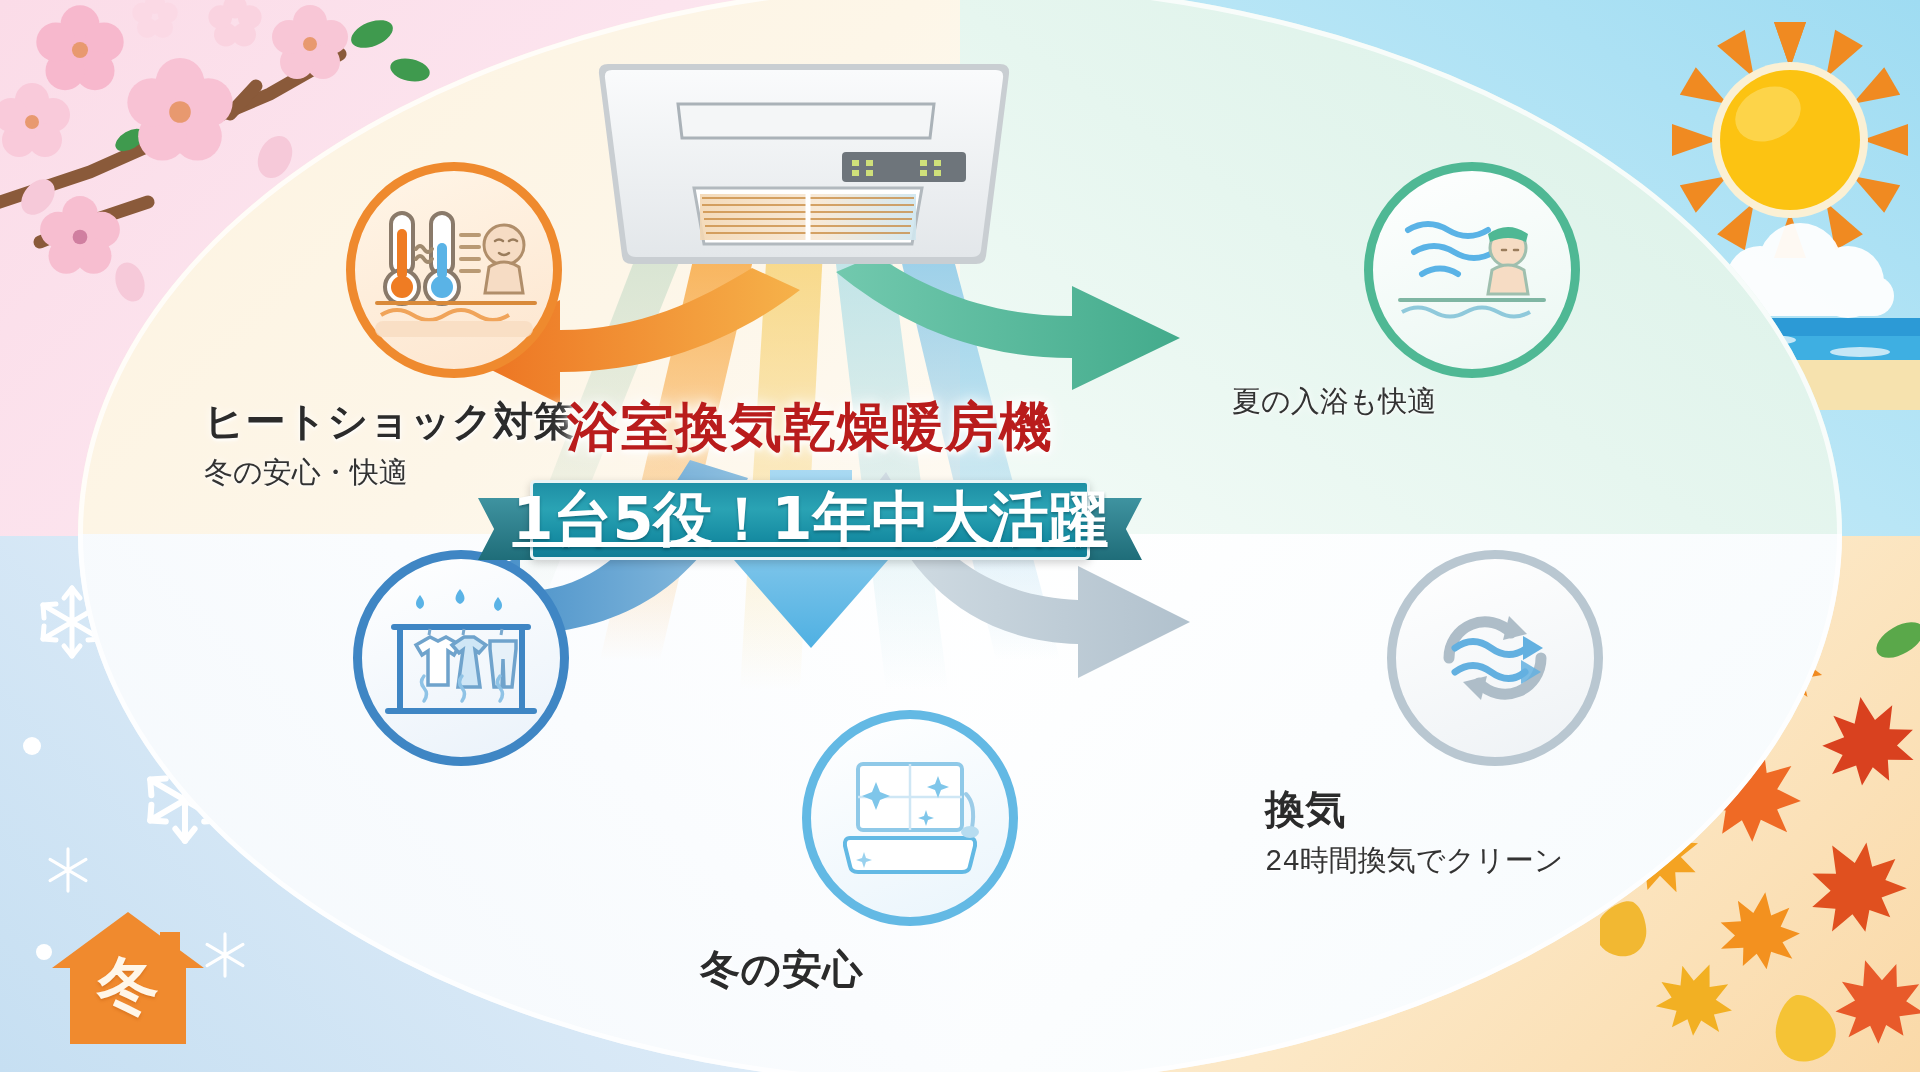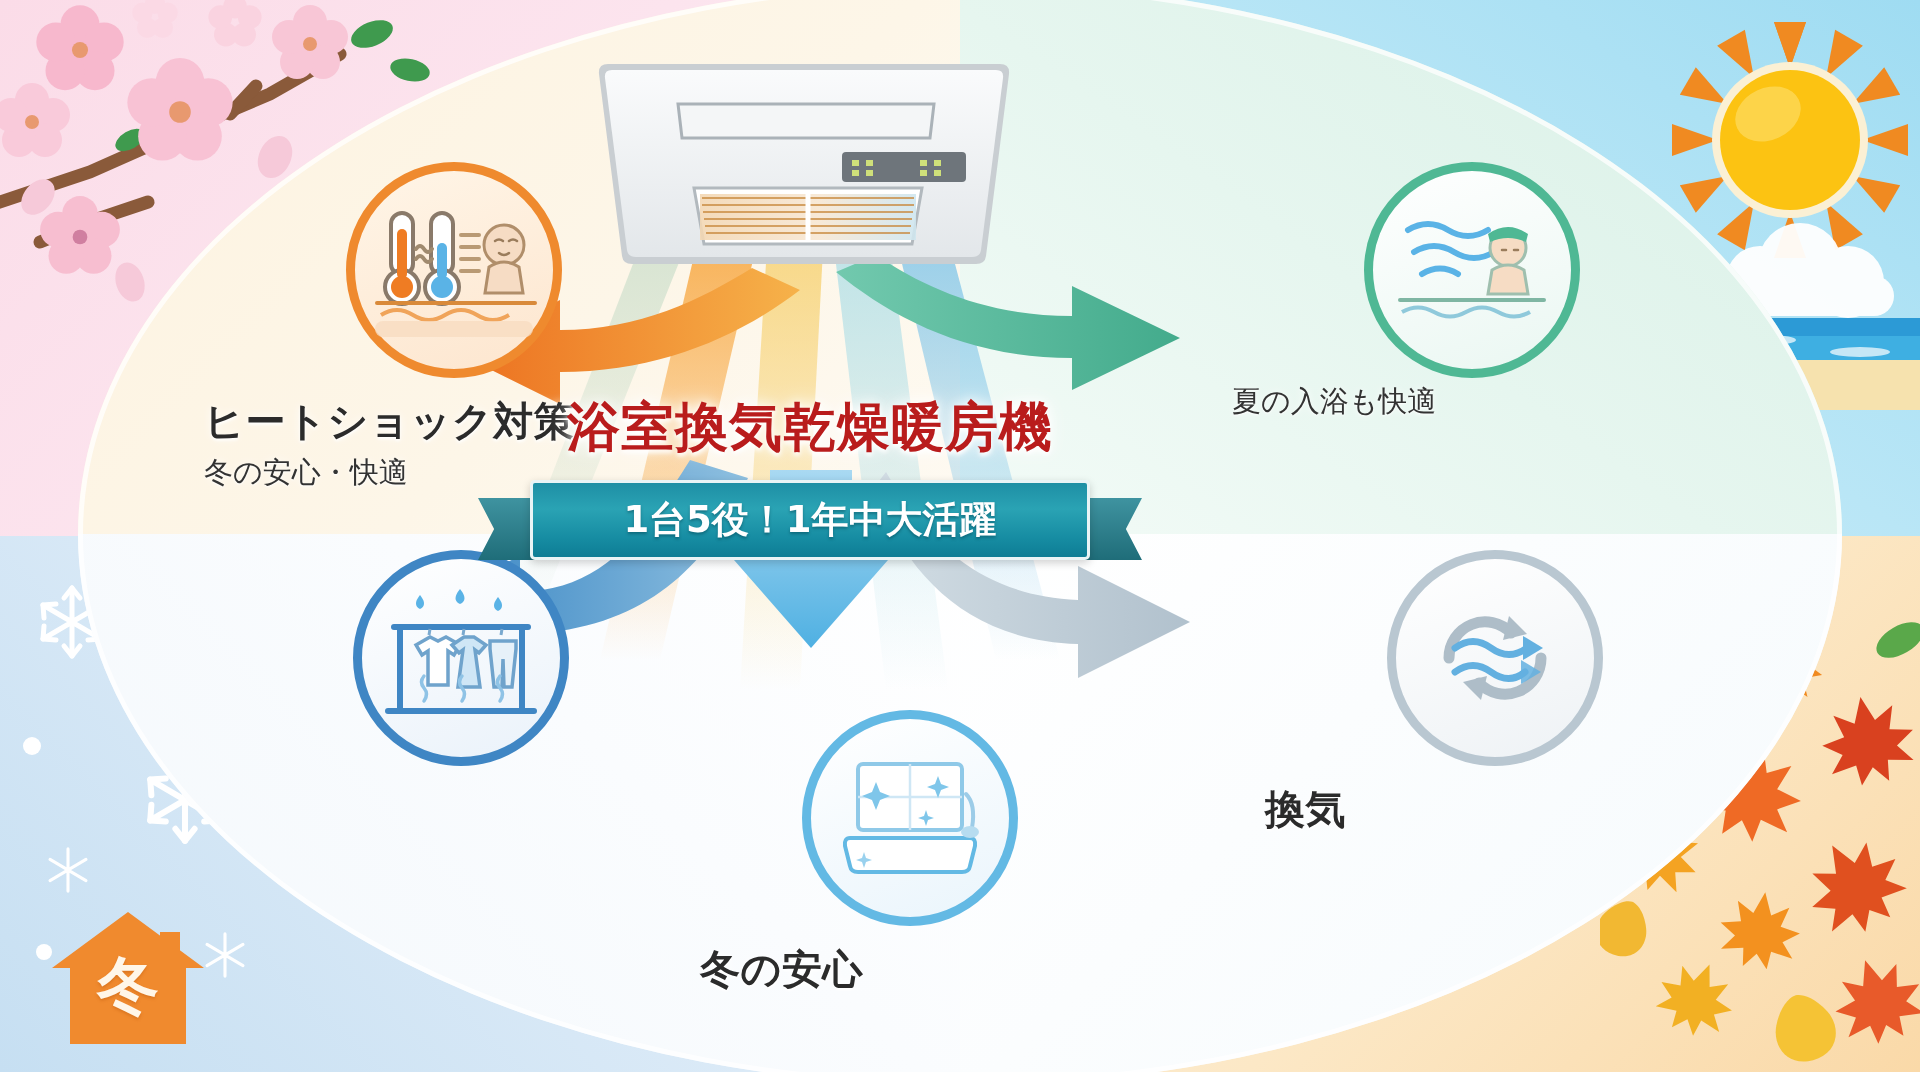--- a/index.html
+++ b/index.html
@@ -87,22 +87,22 @@
   #ribbon-tail-l { left:-52px; clip-path:polygon(0 0,100% 0,100% 100%,0 100%,26% 50%); background:linear-gradient(180deg,#3f93a0,#1f6d79); }
   #ribbon-tail-r { right:-52px; clip-path:polygon(0 0,100% 0,74% 50%,100% 100%,0 100%); background:linear-gradient(180deg,#3f93a0,#1f6d79); }
   #ribbon {
     position:relative; height:80px; border-radius:5px;
     background:linear-gradient(180deg,#1e8fa5 0%,#2aa3b4 35%,#168ca2 75%,#0e7d95 100%);
     border:3px solid #e9f4f6;
     box-shadow:0 3px 8px rgba(0,0,0,.18);
     display:flex; align-items:center; justify-content:center;
   }
   #ribbon-text {
-    font-size:37px; font-weight:800; color:#ffffff; letter-spacing:0px;
-    white-space:nowrap; text-shadow:0 2px 3px rgba(0,60,75,.45);
+    font-size:59px; font-weight:800; color:#ffffff; letter-spacing:0px;
+    white-space:nowrap; text-shadow:0 2px 3px rgba(0,60,75,.45);text-decoration:underline;
   }
 
   
   #winter-badge { position:absolute; left:44px; top:906px; width:168px; height:144px; }
   #winter-badge .kanji {
     position:absolute; left:0; top:38px; width:168px; text-align:center;
     font-size:62px; font-weight:800; color:#fff6e8;
     text-shadow:0 2px 3px rgba(180,80,10,.35);
   }
 </style>
@@ -583,20 +583,21 @@
 
         <g fill="none" stroke="#63b0e0" stroke-width="7" stroke-linecap="round">
           <path d="M40,60 q18,-13 36,0 t36,0"></path>
           <path d="M40,84 q18,-13 36,0 t34,0"></path>
         </g>
         <polygon points="108,48 128,60 108,72" fill="#63b0e0"></polygon>
         <polygon points="106,72 126,84 106,96" fill="#63b0e0" opacity=".85"></polygon>
       </svg>
     </div>
     <div class="node-title">換気</div>
+    <div class="node-sub">24時間換気でクリーン</div>
   </div>
 
   <div id="center-block">
     <div id="center-title">浴室換気乾燥暖房機</div>
     <div id="ribbon-wrap">
       <div id="ribbon-tail-l"></div>
       <div id="ribbon-tail-r"></div>
       <div id="ribbon">
         <span id="ribbon-text">1台5役！1年中大活躍</span>
       </div>

